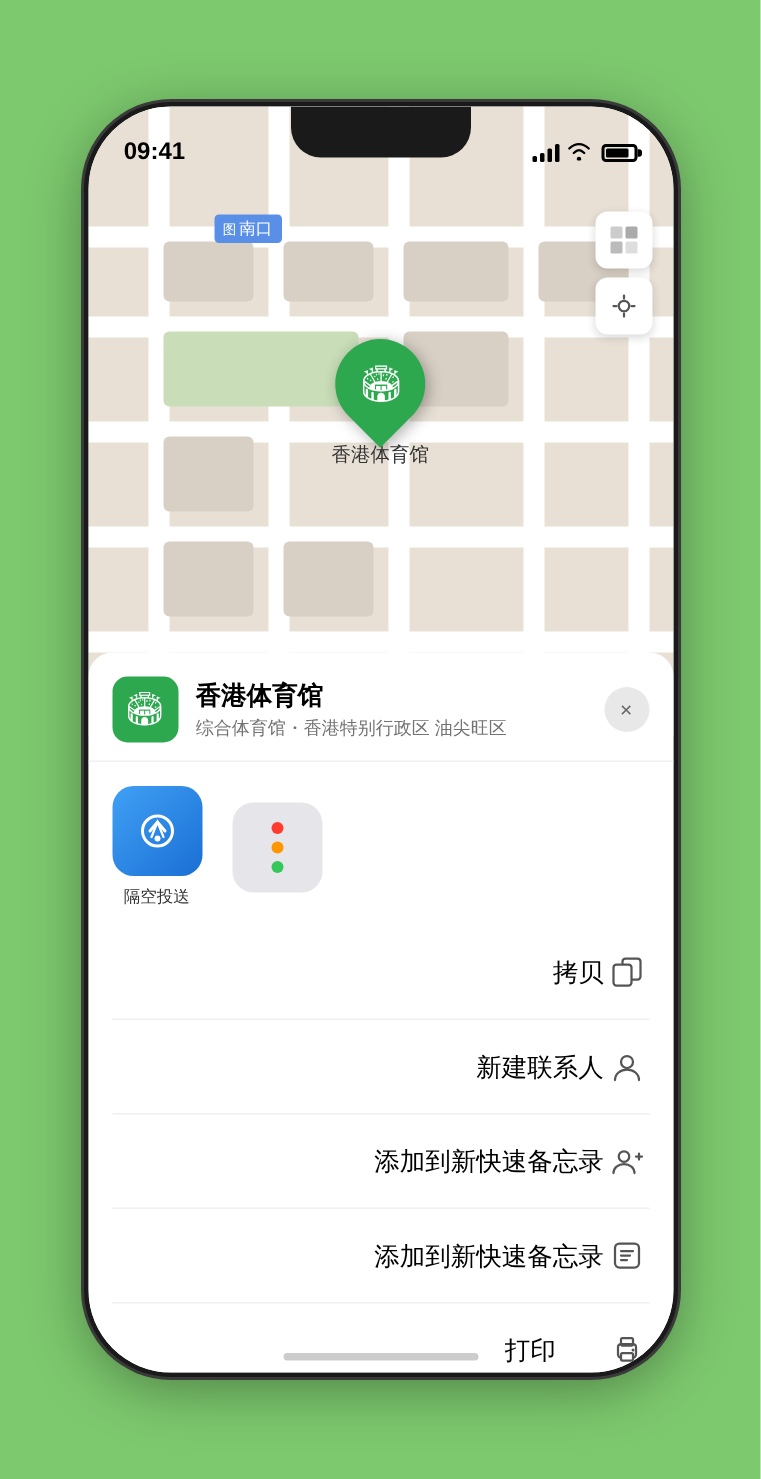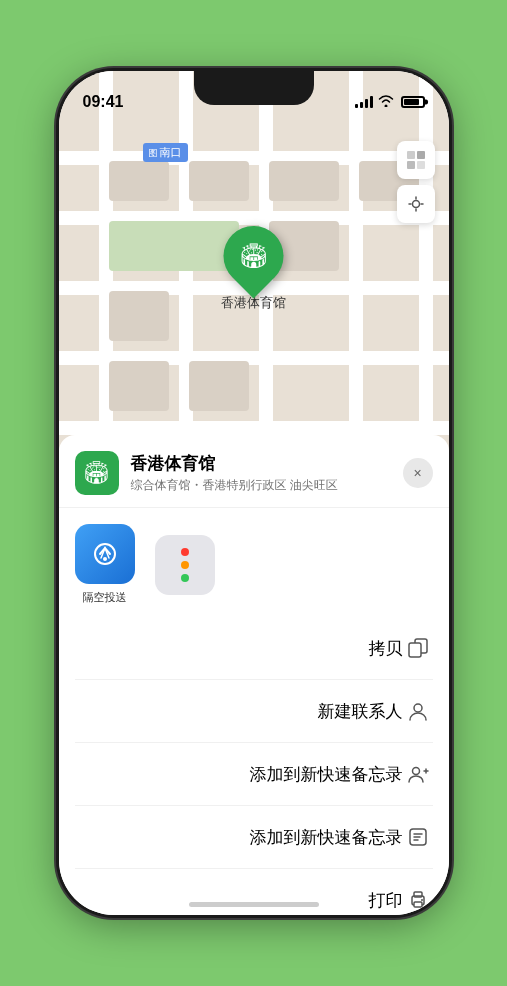--- a/index.html
+++ b/index.html
@@ -316,20 +316,21 @@
     }
     .action-item {
       display: flex;
       align-items: center;
       justify-content: flex-end;
       padding: 16px 0;
       border-bottom: 1px solid #f0f0f0;
     }
     .action-item:last-child {
       border-bottom: none;
+      gap: 32px;
     }
     .action-text {
       font-size: 17px;
       color: #000;
     }
     .action-icon {
       width: 30px;
       height: 30px;
       display: flex;
       align-items: center;

